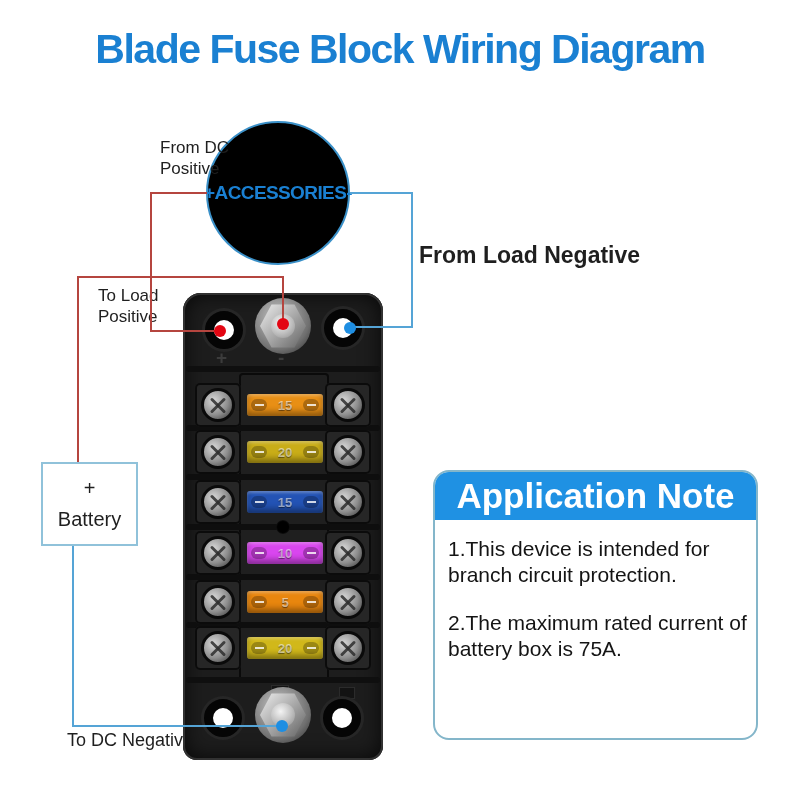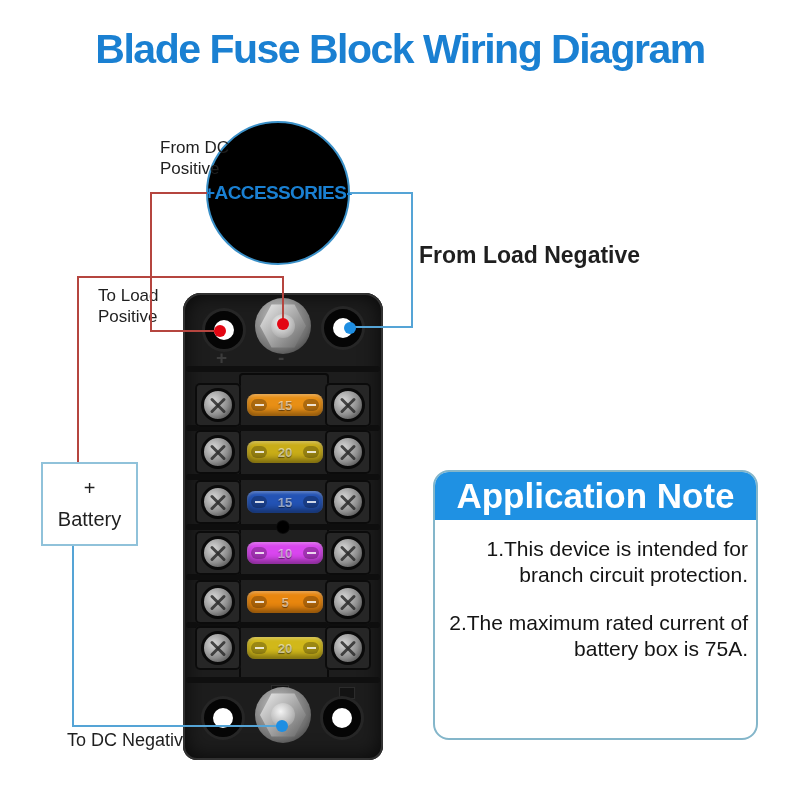--- a/index.html
+++ b/index.html
@@ -65,38 +65,38 @@
   .frow{position:absolute;left:0;width:100%;height:0;}
   .row1{top:112px}.row2{top:159px}.row3{top:209px}.row4{top:260px}.row5{top:309px}.row6{top:355px}
   .tblock{position:absolute;top:-22px;width:46px;height:44px;background:#262626;border-radius:5px;
           box-shadow:inset 0 0 0 2px #0b0b0b;}
   .tblock.left{left:12px;} .tblock.right{left:142px;}
   .screw{position:absolute;left:6px;top:5px;width:34px;height:34px;border-radius:50%;box-sizing:border-box;
          background:radial-gradient(circle at 35% 35%, #d8d8d8, #8e8e8e 55%, #3c3c3c 95%);
          border:3px solid #0a0a0a;overflow:hidden;}
   .slot{position:absolute;left:4px;top:12.5px;width:20px;height:3px;background:rgba(45,45,45,.85);border-radius:2px;}
   .slot.a{transform:rotate(45deg);} .slot.b{transform:rotate(-45deg);}
-  .fuse{position:absolute;left:64px;top:-11px;width:76px;height:22px;border-radius:8px;
+  .fuse{position:absolute;left:64px;top:-11px;width:76px;height:22px;border-radius:3px;
         display:flex;align-items:center;justify-content:space-between;padding:0 4px;box-sizing:border-box;
         box-shadow:inset 0 -4px 6px rgba(0,0,0,.4), inset 0 2px 3px rgba(255,255,255,.3);}
   .blade{width:16px;height:12px;border-radius:6px;background:rgba(0,0,0,.26);
          display:flex;align-items:center;justify-content:center;}
   .blade::after{content:"";width:9px;height:2px;background:rgba(255,255,255,.8);}
   .amp{position:absolute;left:0;right:0;text-align:center;font-size:13px;font-weight:bold;
        color:rgba(255,255,255,.55);text-shadow:0 1px 1px rgba(0,0,0,.5);}
 
   
   .wires{position:absolute;left:0;top:0;z-index:6;pointer-events:none;}
 
   
   .note{position:absolute;left:433px;top:470px;width:325px;height:270px;background:#fff;
         border:2px solid #84b6ca;border-radius:16px;box-sizing:border-box;overflow:hidden;}
   .note-header{height:48px;border-radius:12px 12px 0 0;display:flex;align-items:center;justify-content:center;
                font-size:35px;font-weight:bold;}
-  .note-body{padding:16px 8px 0 13px;font-size:21px;line-height:1.25;color:#141414;text-align:right;}
+  .note-body{padding:16px 8px 0 13px;font-size:21px;line-height:1.25;color:#141414;}
   .note-body p{margin:0 0 21px 0;}
 </style>
 </head>
 <body>
 
 <div class="canvas">
 
   <div class="title" style="color: rgb(26, 128, 210);">Blade Fuse Block Wiring Diagram</div>
 
   <div class="acc-circle" style="border-color: rgb(58, 144, 200);">

